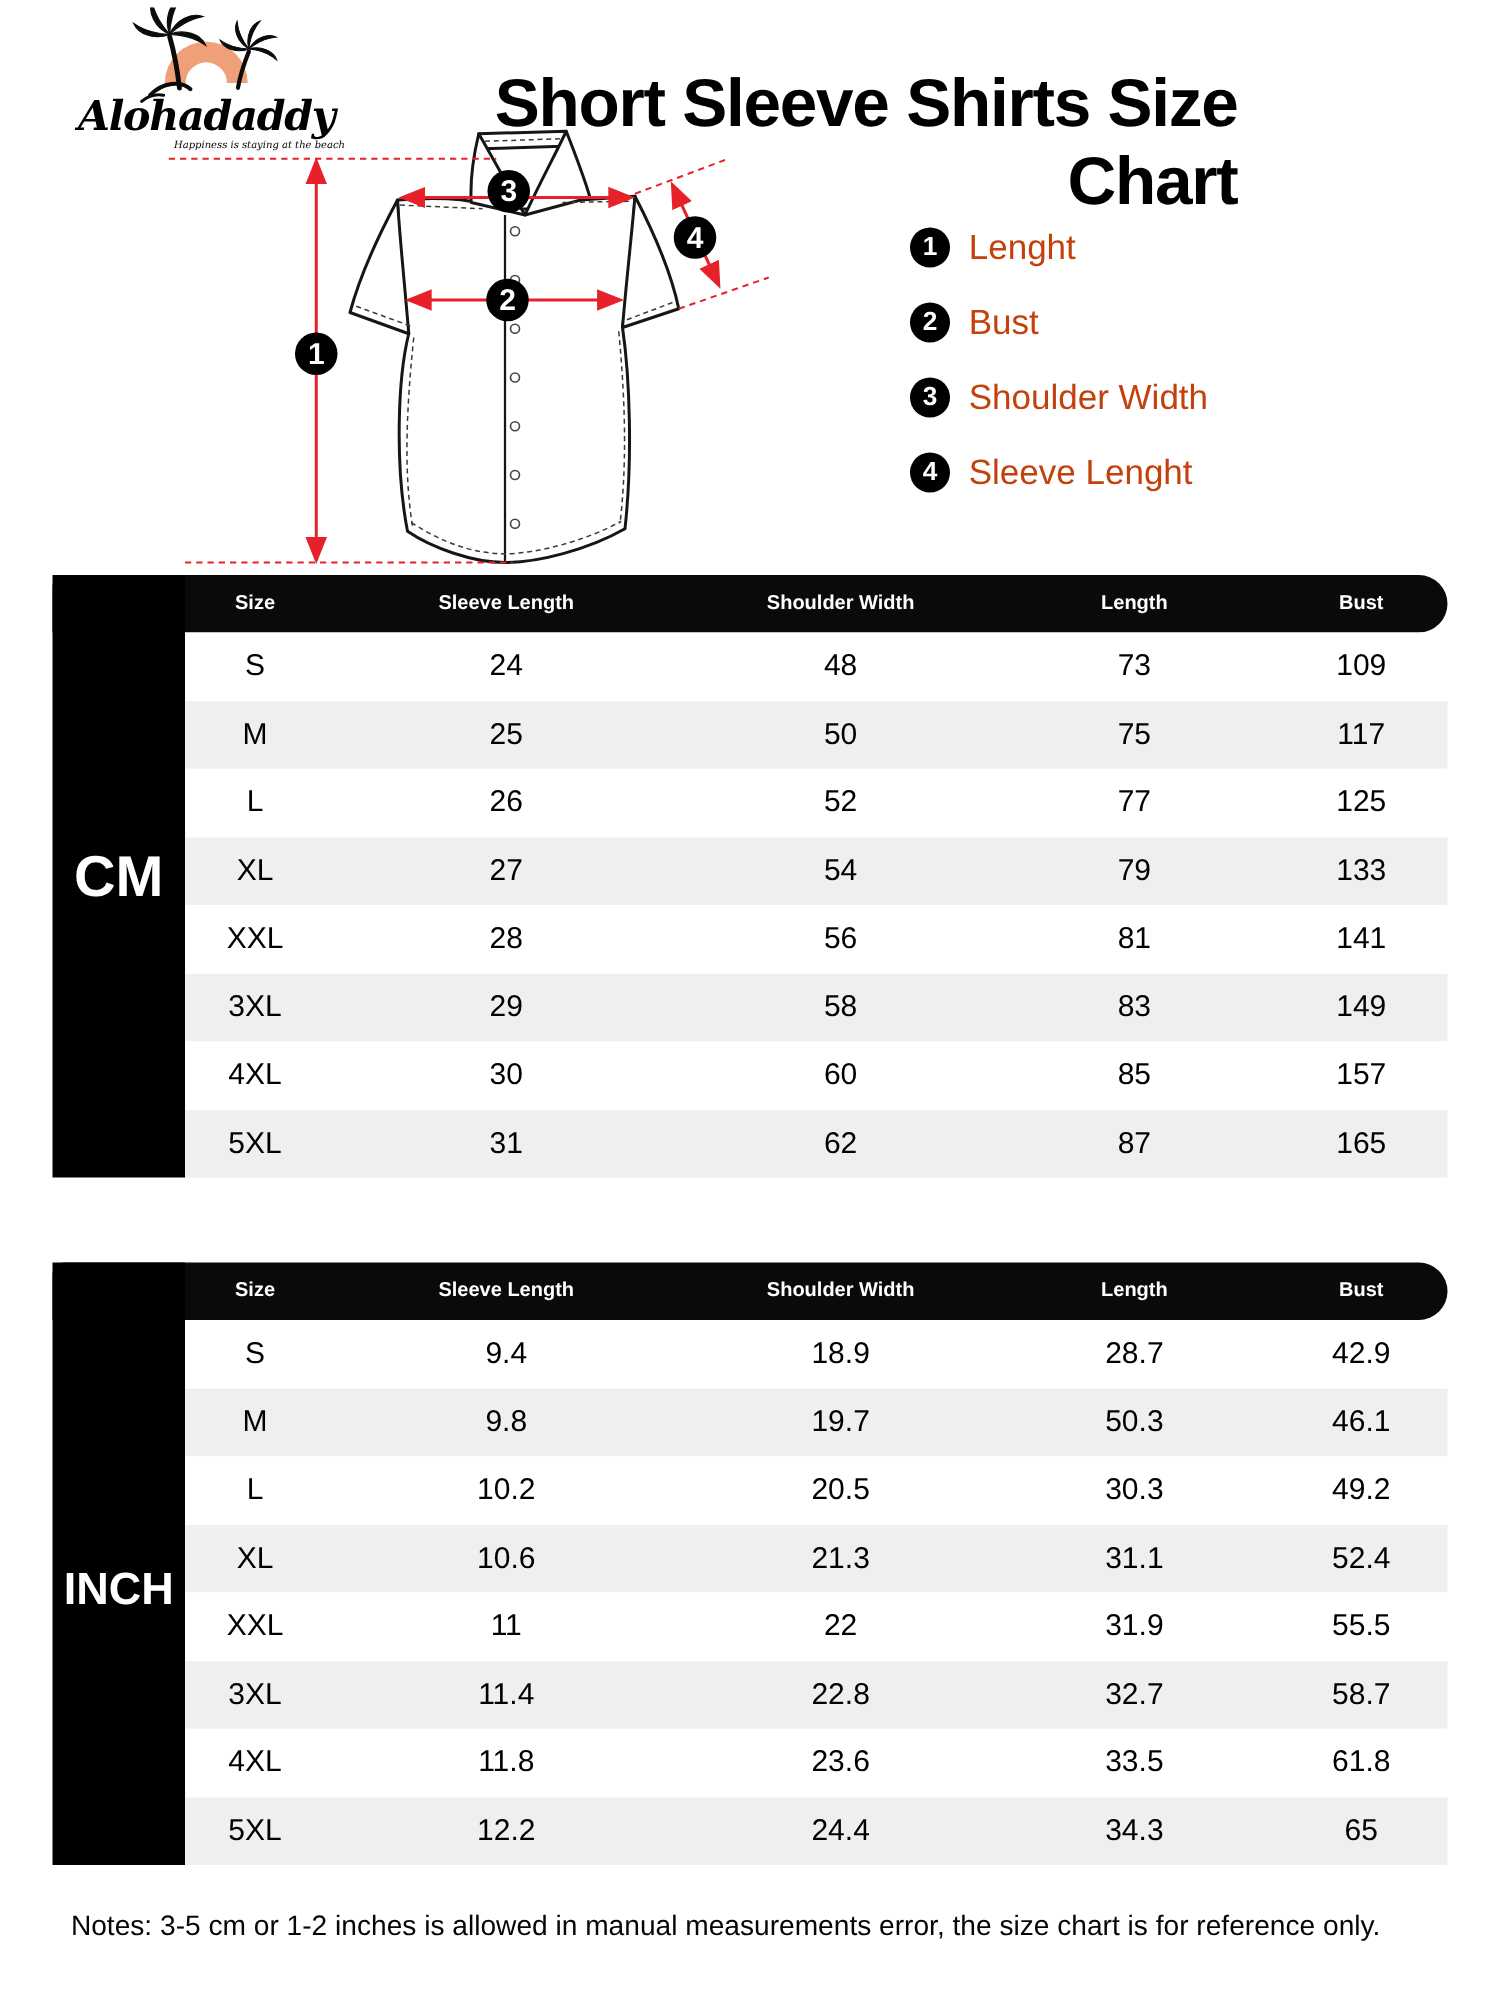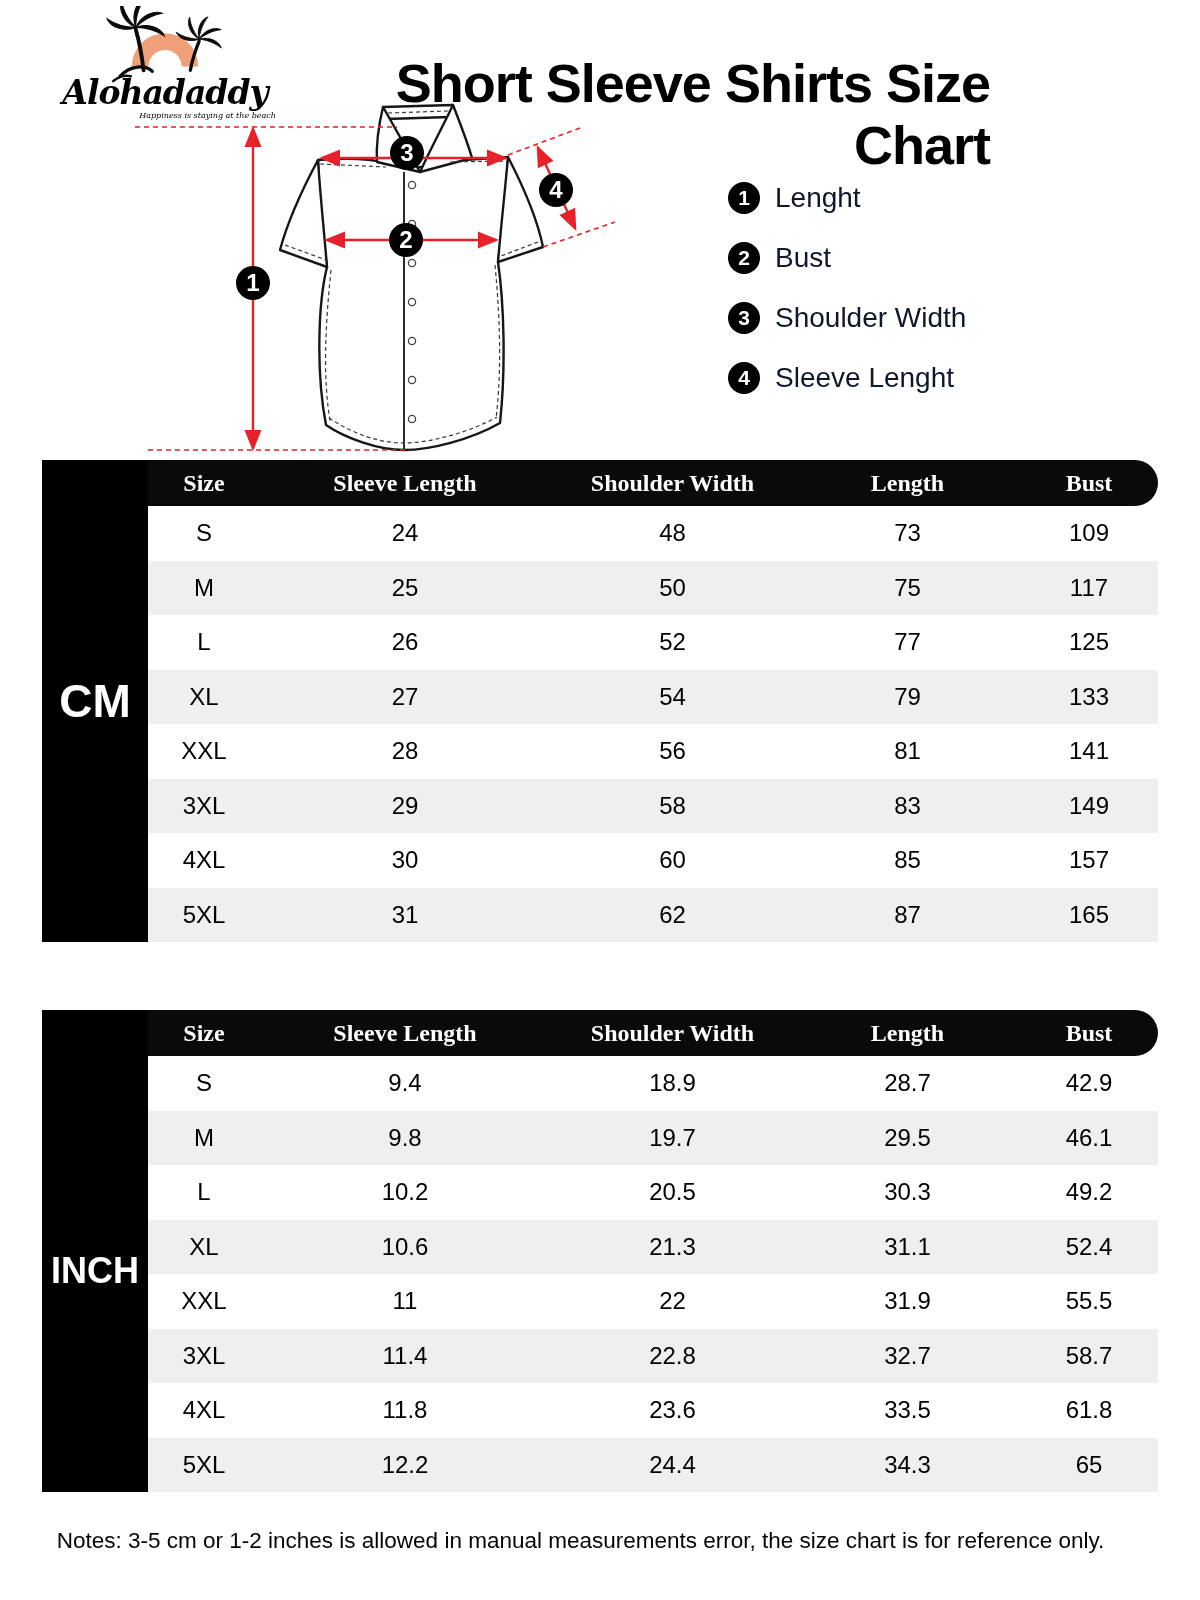--- a/index.html
+++ b/index.html
@@ -13,32 +13,32 @@
   .logo-tagline { font-family:"DejaVu Serif", serif; font-style:italic; font-size:8px; text-align:right; padding-right:14px; margin-top:2px; }
   .page-title { position:absolute; left:290px; top:40px; width:700px; text-align:right; font-size:54px; font-weight:bold; letter-spacing:-1px;margin-top:12px; }
 
   
   .diagram { position:absolute; left:110px; top:88px; }
 
   
   .legend { position:absolute; left:728px; top:182px; display:flex; flex-direction:column; gap:28px; }
   .legend-item { display:flex; align-items:center; gap:15px; height:32px; }
   .legend-circle { width:32px; height:32px; border-radius:50%; background:#000; color:#fff; font-weight:bold; font-size:21px; display:flex; align-items:center; justify-content:center; flex:0 0 32px; }
-  .legend-label { font-size:28px; color:#0f172a; }
+  .legend-label { font-size:28px; color:#c2410c; }
 
   
   .size-table { position:absolute; left:42px; width:1116px; height:482px; }
   .tbl-header { position:absolute; left:0; top:0; width:1116px; height:46px; background:#0a0a0a; border-radius:10px 24px 24px 0; }
   .tbl-sidebar { position:absolute; left:0; top:0; width:106px; height:482px; background:#000000; display:flex; align-items:center; justify-content:center; }
   .unit-label { color:#fff; font-weight:bold; }
   .unit-cm { font-size:46px; }
   .unit-inch { font-size:36px;margin-top:40px; }
   .hdr-grid { position:absolute; left:106px; top:0; width:1010px; height:46px; }
   .tgrid { display:grid; grid-template-columns:112px 290px 245px 225px 138px; }
-  .hdr-grid .tcell { color:#fff; font-weight:bold; font-size:24px; line-height:46px;font-family:Liberation Serif, serif; }
+  .hdr-grid .tcell { color:#fff; font-weight:bold; font-size:16px; line-height:46px; }
   .tbl-body { position:absolute; left:106px; top:46px; width:1010px; }
   .trow { height:54.5px; background:#fff; }
   .trow.alt { background:#efefef; }
   .tcell { text-align:center; line-height:54.5px; font-size:24px; white-space:nowrap; }
   #table-cm { top:460px; }
   #table-inch { top:1010px; }
 
   .notes { position:absolute; left:0; top:1528px; width:1161px; text-align:center; font-size:22.5px; color:#050505; }
 </style>
 </head>
@@ -283,21 +283,21 @@
           <div class="tcell">S</div>
           <div class="tcell">9.4</div>
           <div class="tcell">18.9</div>
           <div class="tcell">28.7</div>
           <div class="tcell">42.9</div>
         </div>
         <div class="trow tgrid alt">
           <div class="tcell">M</div>
           <div class="tcell">9.8</div>
           <div class="tcell">19.7</div>
-          <div class="tcell">29.5</div>
+          <div class="tcell">50.3</div>
           <div class="tcell">46.1</div>
         </div>
         <div class="trow tgrid">
           <div class="tcell">L</div>
           <div class="tcell">10.2</div>
           <div class="tcell">20.5</div>
           <div class="tcell">30.3</div>
           <div class="tcell">49.2</div>
         </div>
         <div class="trow tgrid alt">

